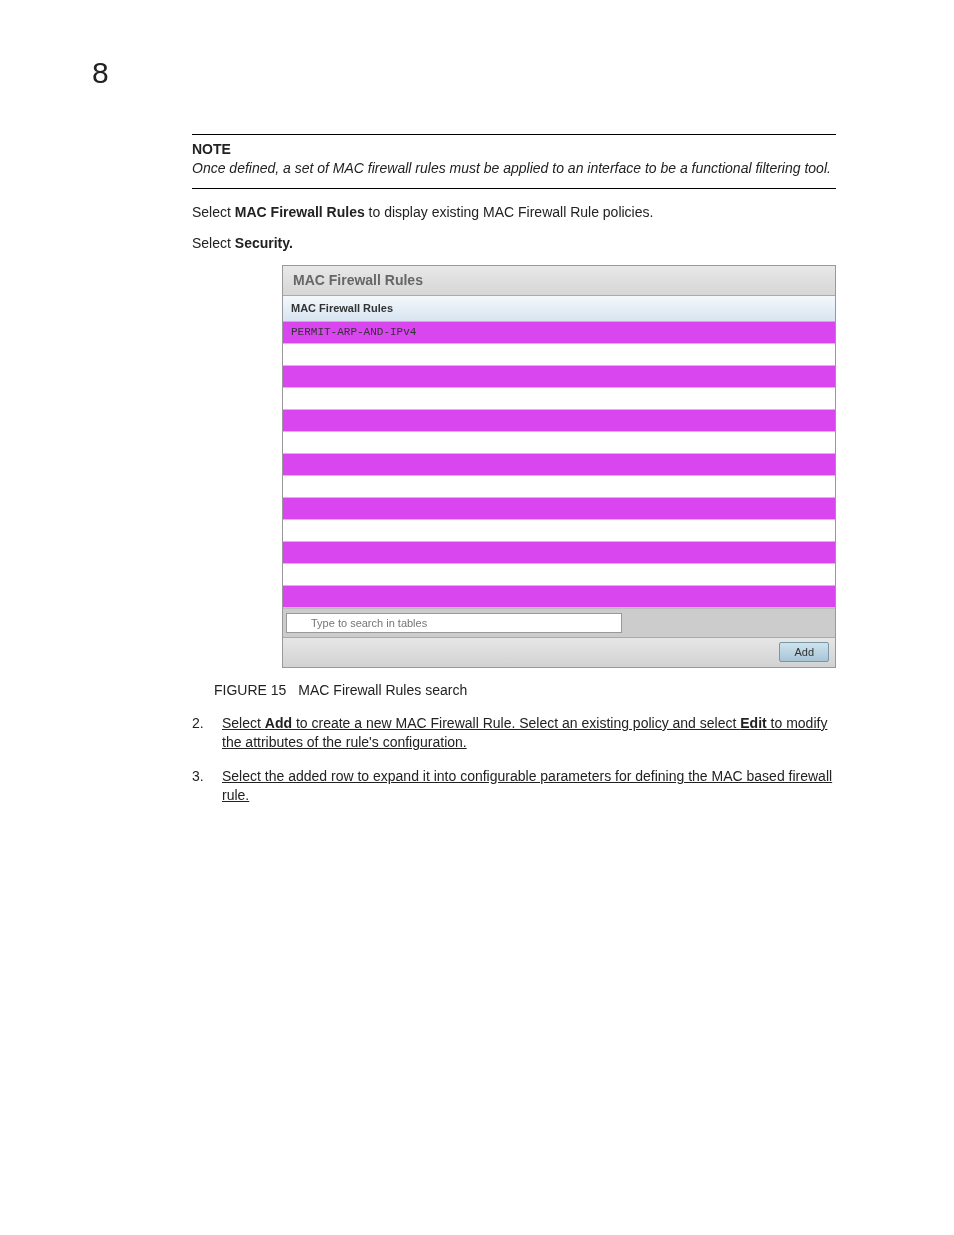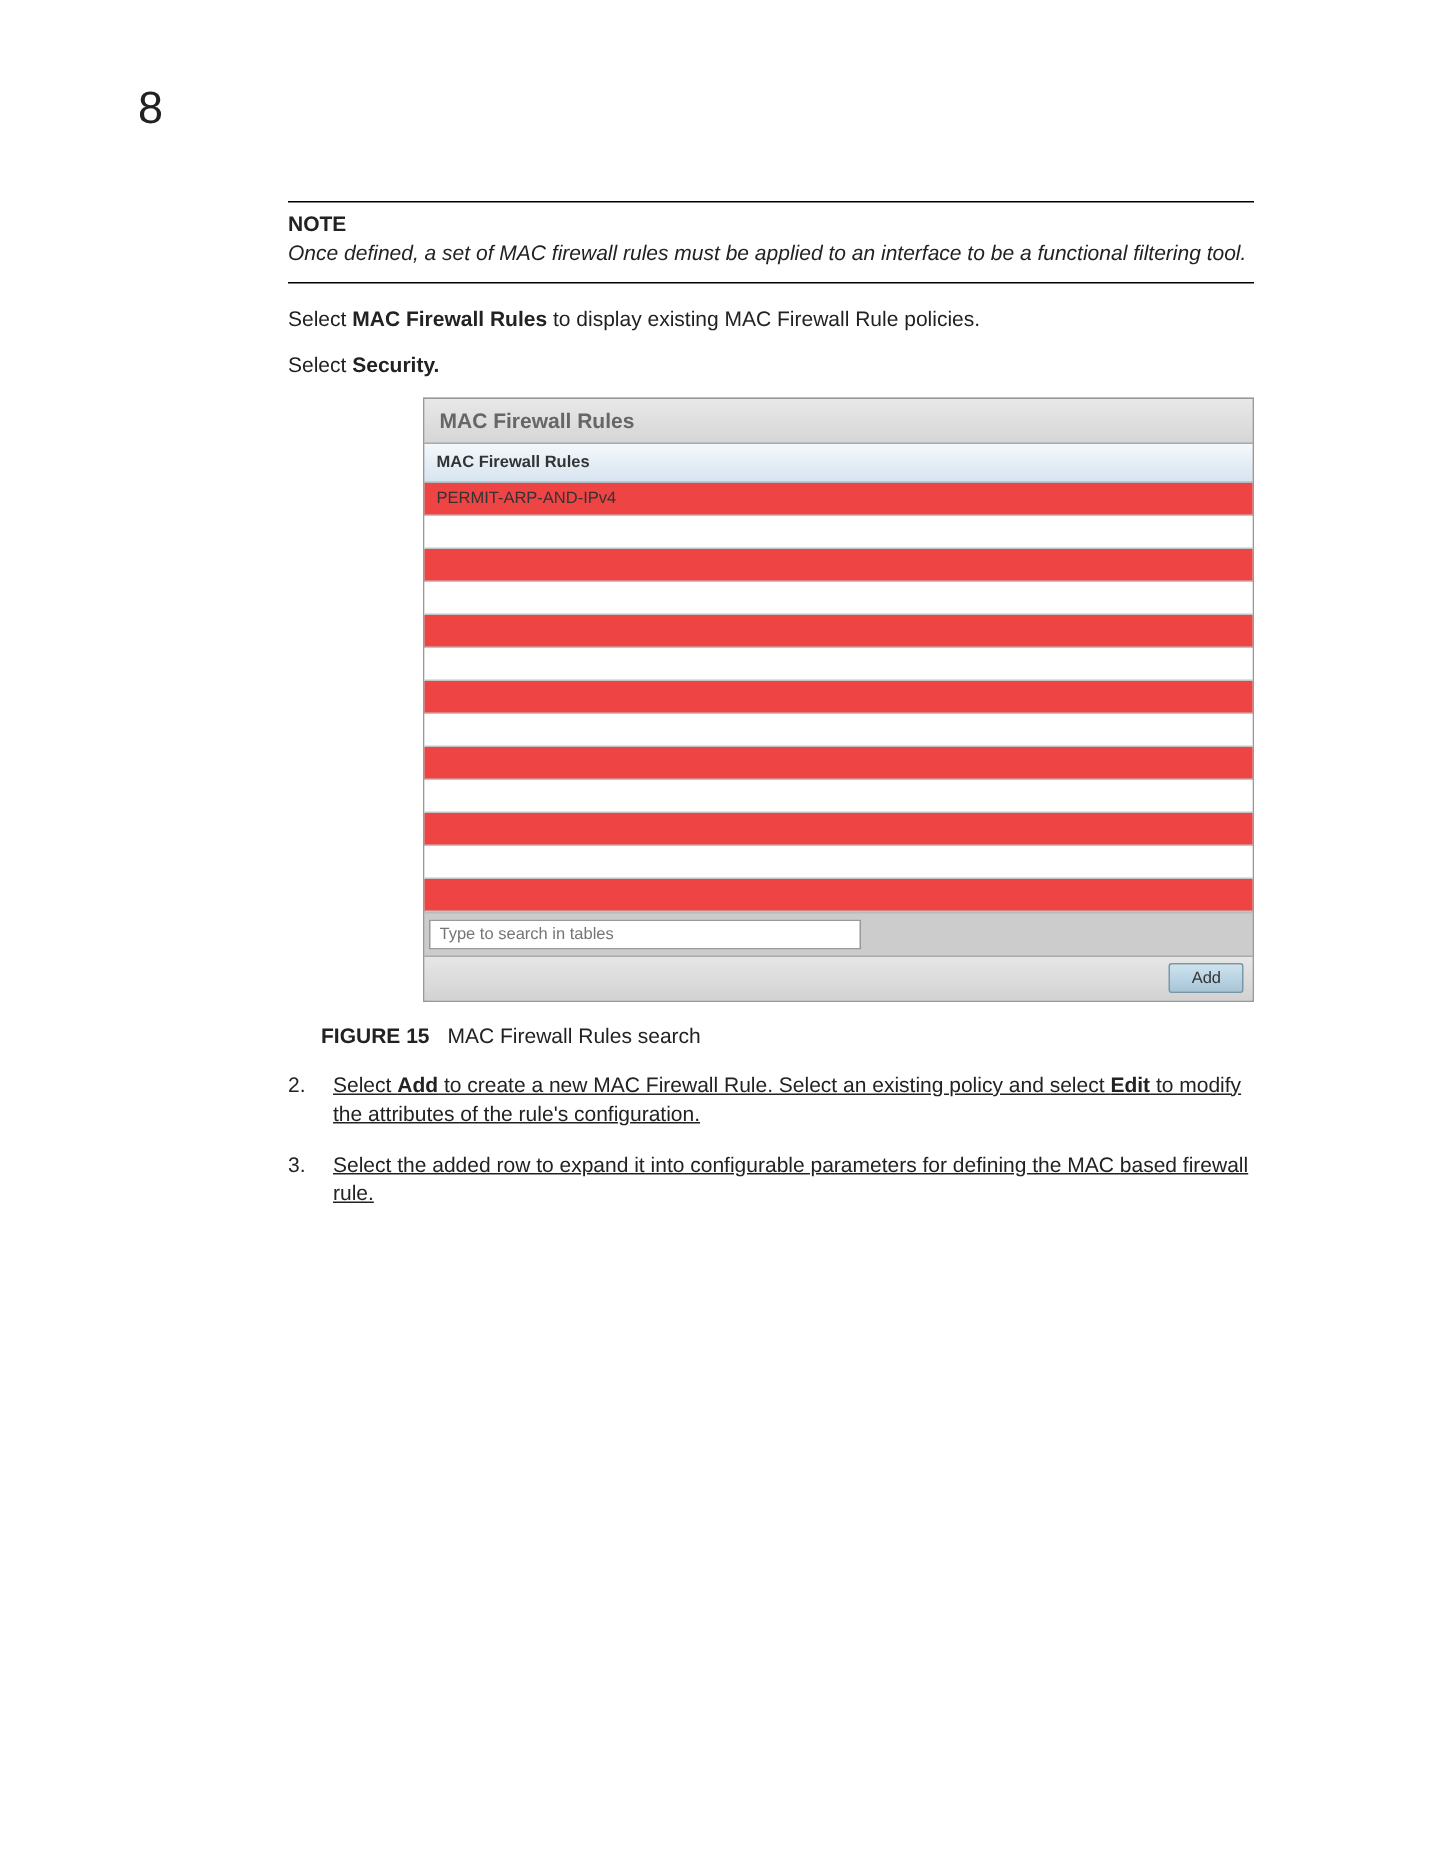--- a/index.html
+++ b/index.html
@@ -97,32 +97,32 @@
   .ss-row {
     height: 22px;
     font-size: 11px;
     color: #333;
     display: flex;
     align-items: center;
     padding: 0 8px;
     box-sizing: border-box;
     border-bottom: 1px solid #c4c4c4;
   }
-  .ss-row.alt { background: #ef4444; }
+  .ss-row.alt { background: #d946ef; font-family: Liberation Mono, monospace; }
   .ss-row.white { background: #fff; }
   .ss-search-area {
     background: #ccc;
     padding: 4px 3px;
     border-top: 1px solid #bbb;
   }
   .ss-search-input {
-    width: 288px;
+    width: 336px;
     height: 20px;
     font-size: 11px;
-    padding: 0 6px;
+    padding: 0 24px;
     border: 1px solid #999;
     background: #fff;
     color: #777;
     box-sizing: border-box;
   }
   .ss-footer {
     background: linear-gradient(#e6e6e6, #d2d2d2);
     height: 30px;
     display: flex;
     justify-content: flex-end;
@@ -139,21 +139,21 @@
     padding: 3px 14px;
     cursor: pointer;
     border-radius: 2px;
   }
 
   .figure-caption {
     margin: 14px 0 16px 22px;
     font-size: 14px;
   }
   .figure-caption .fignum {
-    font-weight: 700;
+    font-weight: 400;
     font-family: Arial, Helvetica, sans-serif;
     margin-right: 12px;
   }
 
   .step-block {
     font-size: 14px;
     line-height: 1.4;
   }
   .step-line {
     display: flex;

